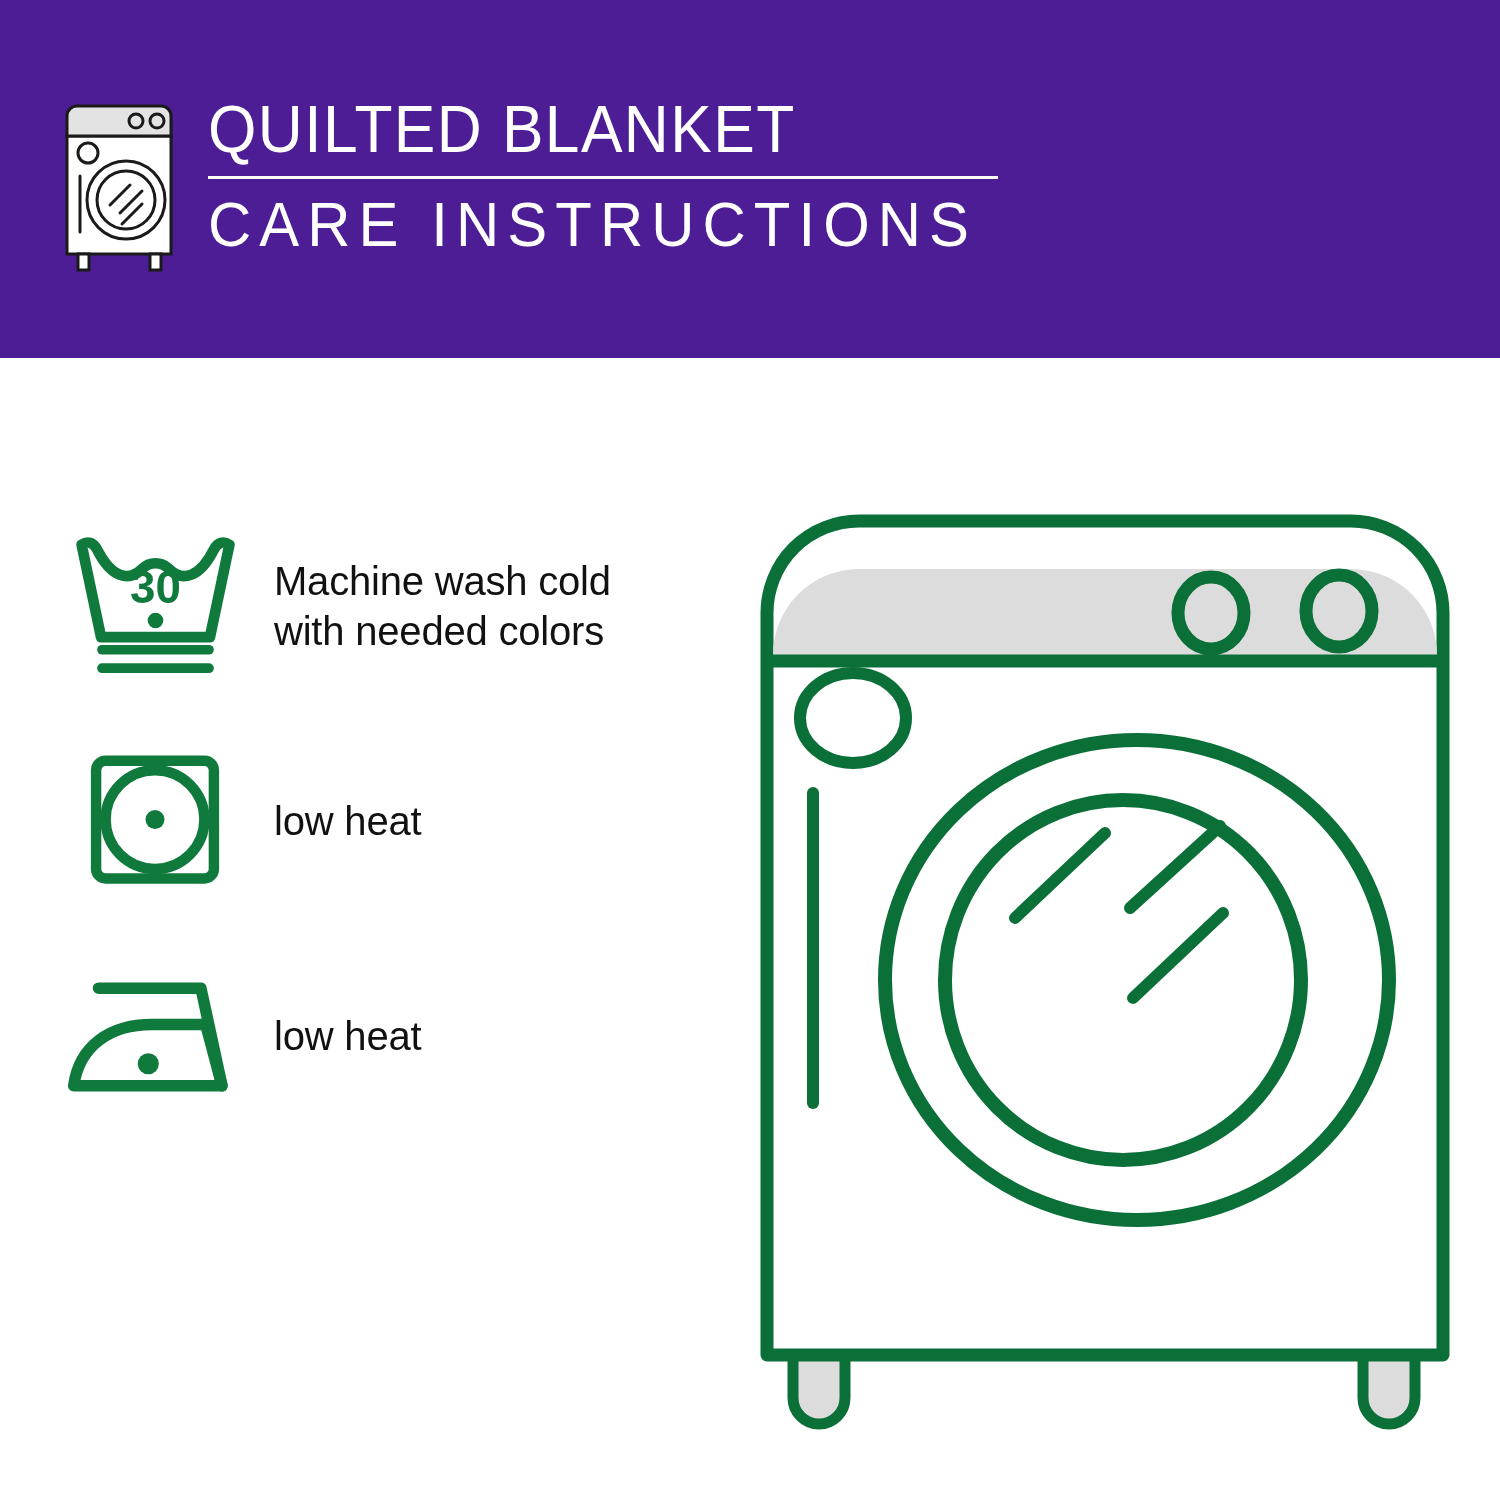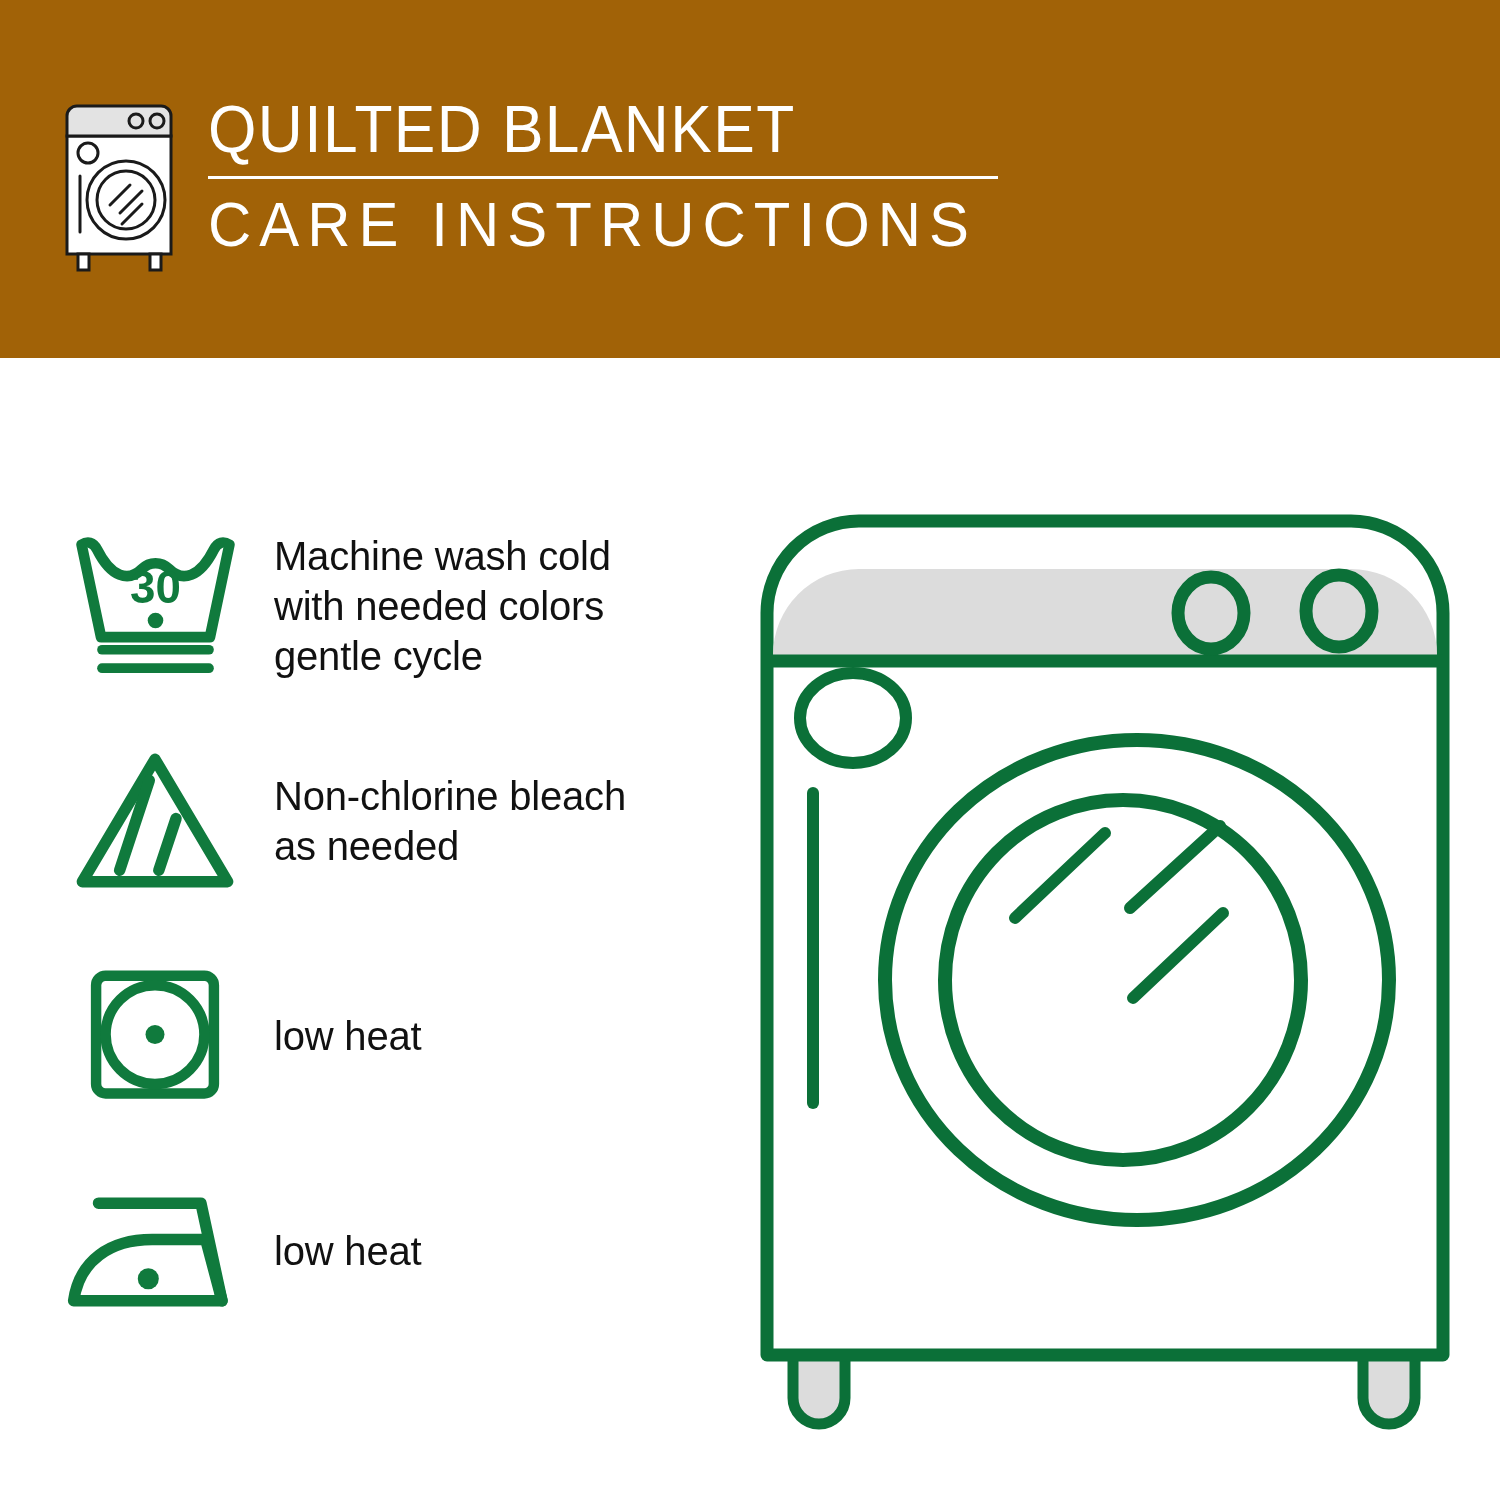--- a/index.html
+++ b/index.html
@@ -15,21 +15,21 @@
     position: relative;
   }
 
   
   .header {
     position: absolute;
     left: 0;
     top: 0;
     width: 1500px;
     height: 358px;
-    background: #a16207;
+    background: #4c1d95;
     box-sizing: border-box;
   }
   .header-inner {
     position: absolute;
     left: 58px;
     top: 96px;
     display: flex;
     align-items: flex-start;
   }
   .logo-icon {
@@ -185,39 +185,23 @@
 
           <circle cx="90" cy="95" r="8" fill="#107a3d"></circle>
 
           <rect x="30" y="120" width="120" height="10" rx="5" fill="#107a3d"></rect>
           <rect x="30" y="139" width="120" height="10" rx="5" fill="#107a3d"></rect>
         </svg>
       </span>
       <div class="care-text">
         <span class="ln">Machine wash cold</span>
         <span class="ln">with needed colors</span>
-        <span class="ln">gentle cycle</span>
       </div>
     </div>
 
-    <div class="care-row">
-      <span class="care-symbol">
-        <svg viewBox="0 0 180 160" width="172" height="153" aria-hidden="true">
-
-          <path d="M90 16 L 166 144 L 14 144 Z" fill="none" stroke="#107a3d" stroke-width="12" stroke-linejoin="round"></path>
-
-          <line x1="84" y1="38" x2="53" y2="132" stroke="#107a3d" stroke-width="12" stroke-linecap="round"></line>
-          <line x1="112" y1="78" x2="94" y2="132" stroke="#107a3d" stroke-width="12" stroke-linecap="round"></line>
-        </svg>
-      </span>
-      <div class="care-text">
-        <span class="ln">Non-chlorine bleach</span>
-        <span class="ln">as needed</span>
-      </div>
-    </div>
 
     <div class="care-row">
       <span class="care-symbol">
         <svg viewBox="0 0 160 150" width="152" height="143" aria-hidden="true">
           <rect x="18" y="12" width="124" height="124" rx="10" ry="10" fill="none" stroke="#107a3d" stroke-width="11"></rect>
           <circle cx="80" cy="74" r="52" fill="none" stroke="#107a3d" stroke-width="11"></circle>
           <circle cx="80" cy="74" r="10" fill="#107a3d"></circle>
         </svg>
       </span>
       <div class="care-text">

